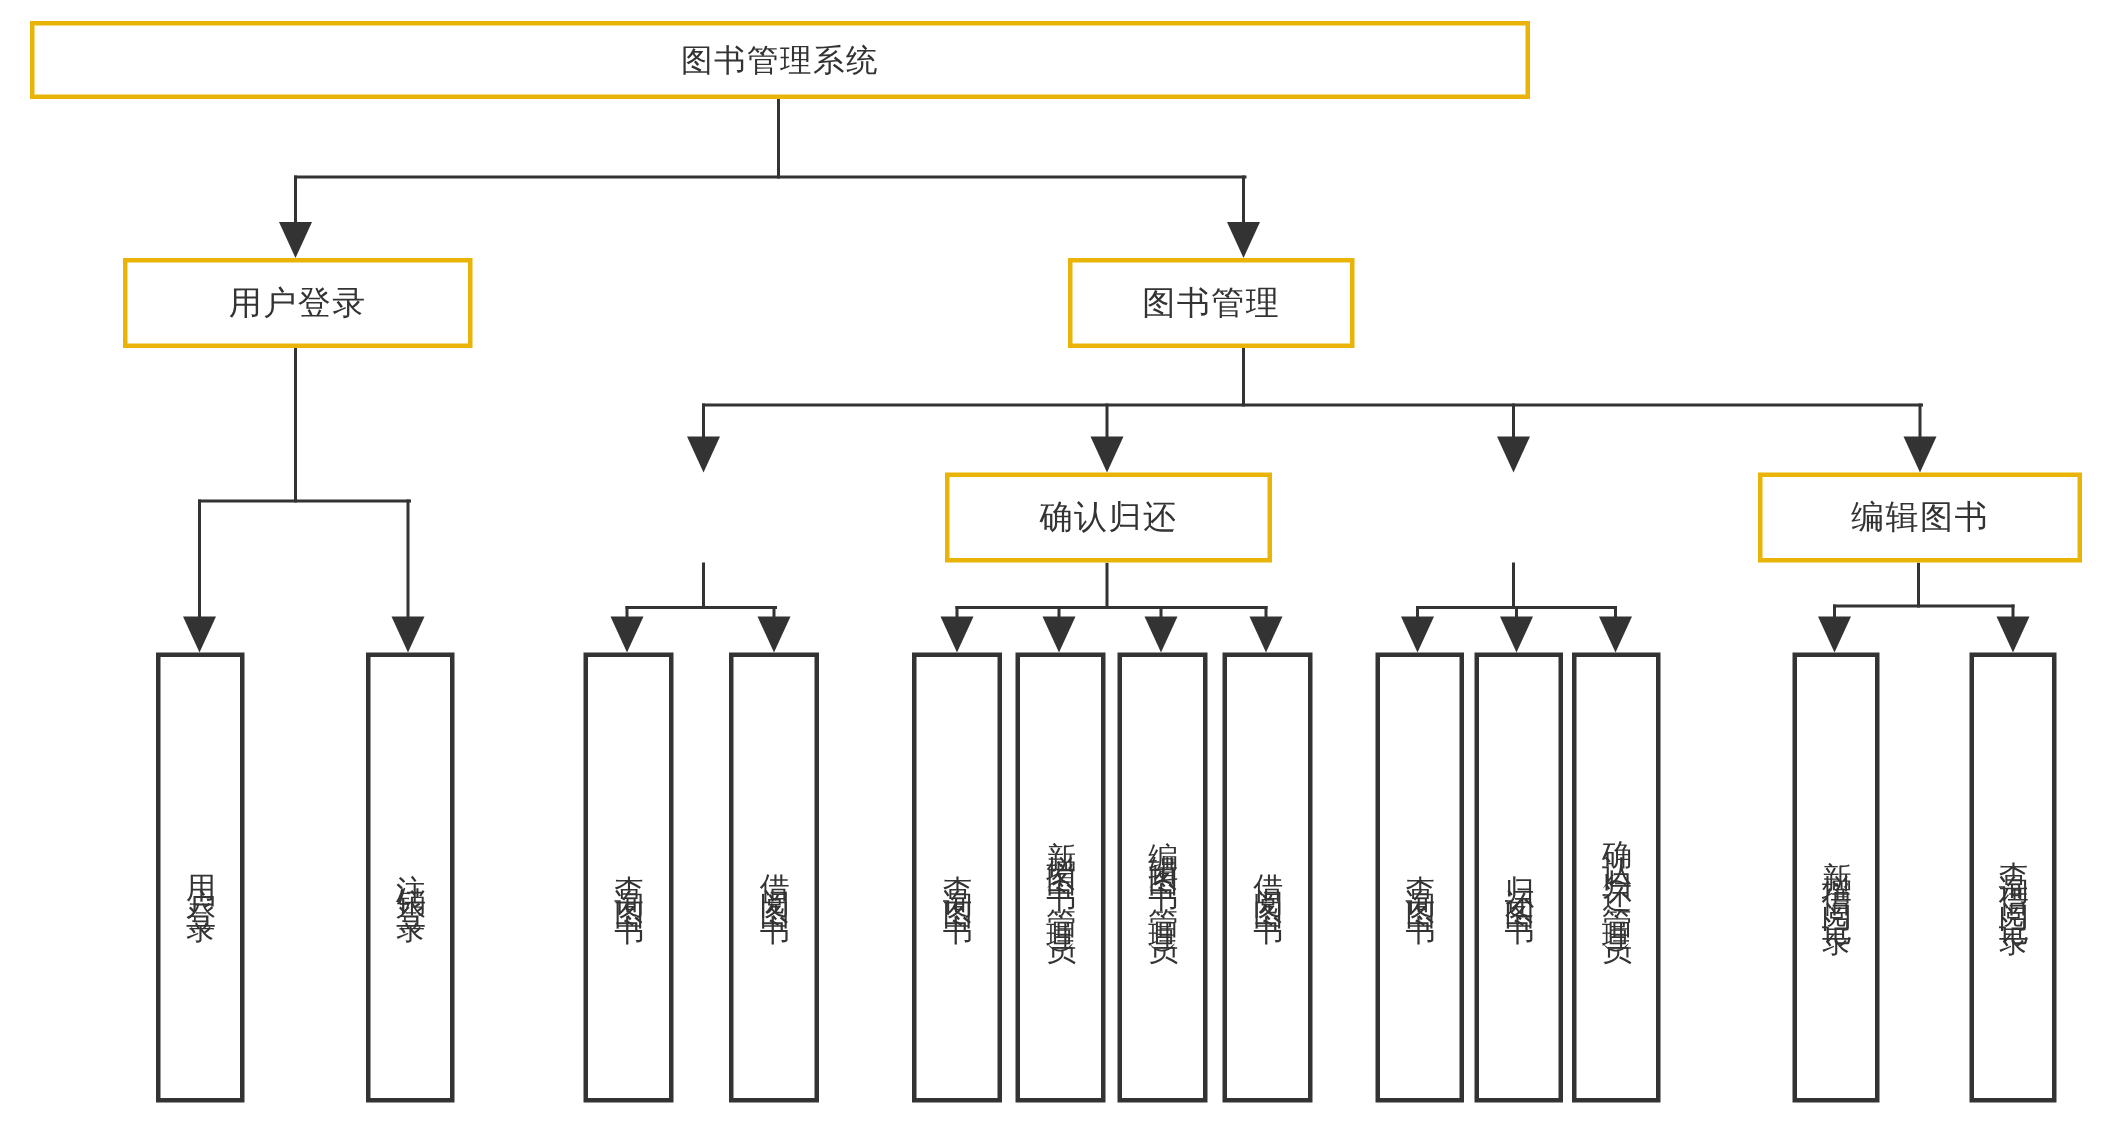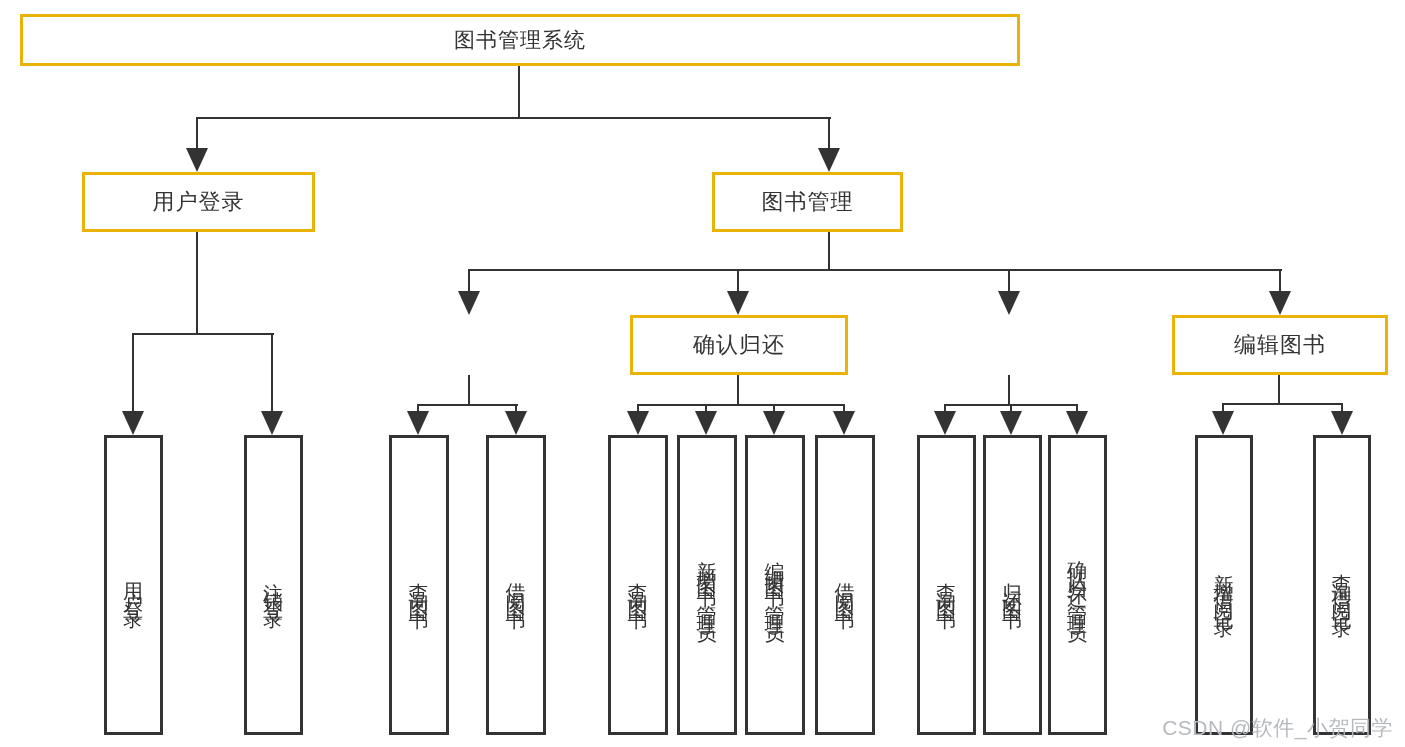--- a/index.html
+++ b/index.html
@@ -65,21 +65,20 @@
     letter-spacing: 0.5px;
     z-index: 3;
     white-space: nowrap;
   }
 </style>
 </head>
 <body>
 
 <div class="stage">
 
-  <div class="watermark">CSDN @软件_小贺同学</div>
 
   <div class="vline" style="left:518px;top:66px;height:53px"></div>
   <div class="hline" style="left:196px;top:117px;width:635px"></div>
   <div class="vline" style="left:196px;top:117px;height:33px"></div>
   <div class="vline" style="left:828px;top:117px;height:33px"></div>
   <div class="arrow" style="left:186px;top:148px"></div>
   <div class="arrow" style="left:818px;top:148px"></div>
 
   <div class="vline" style="left:196px;top:232px;height:103px"></div>
   <div class="hline" style="left:132px;top:333px;width:142px"></div>

